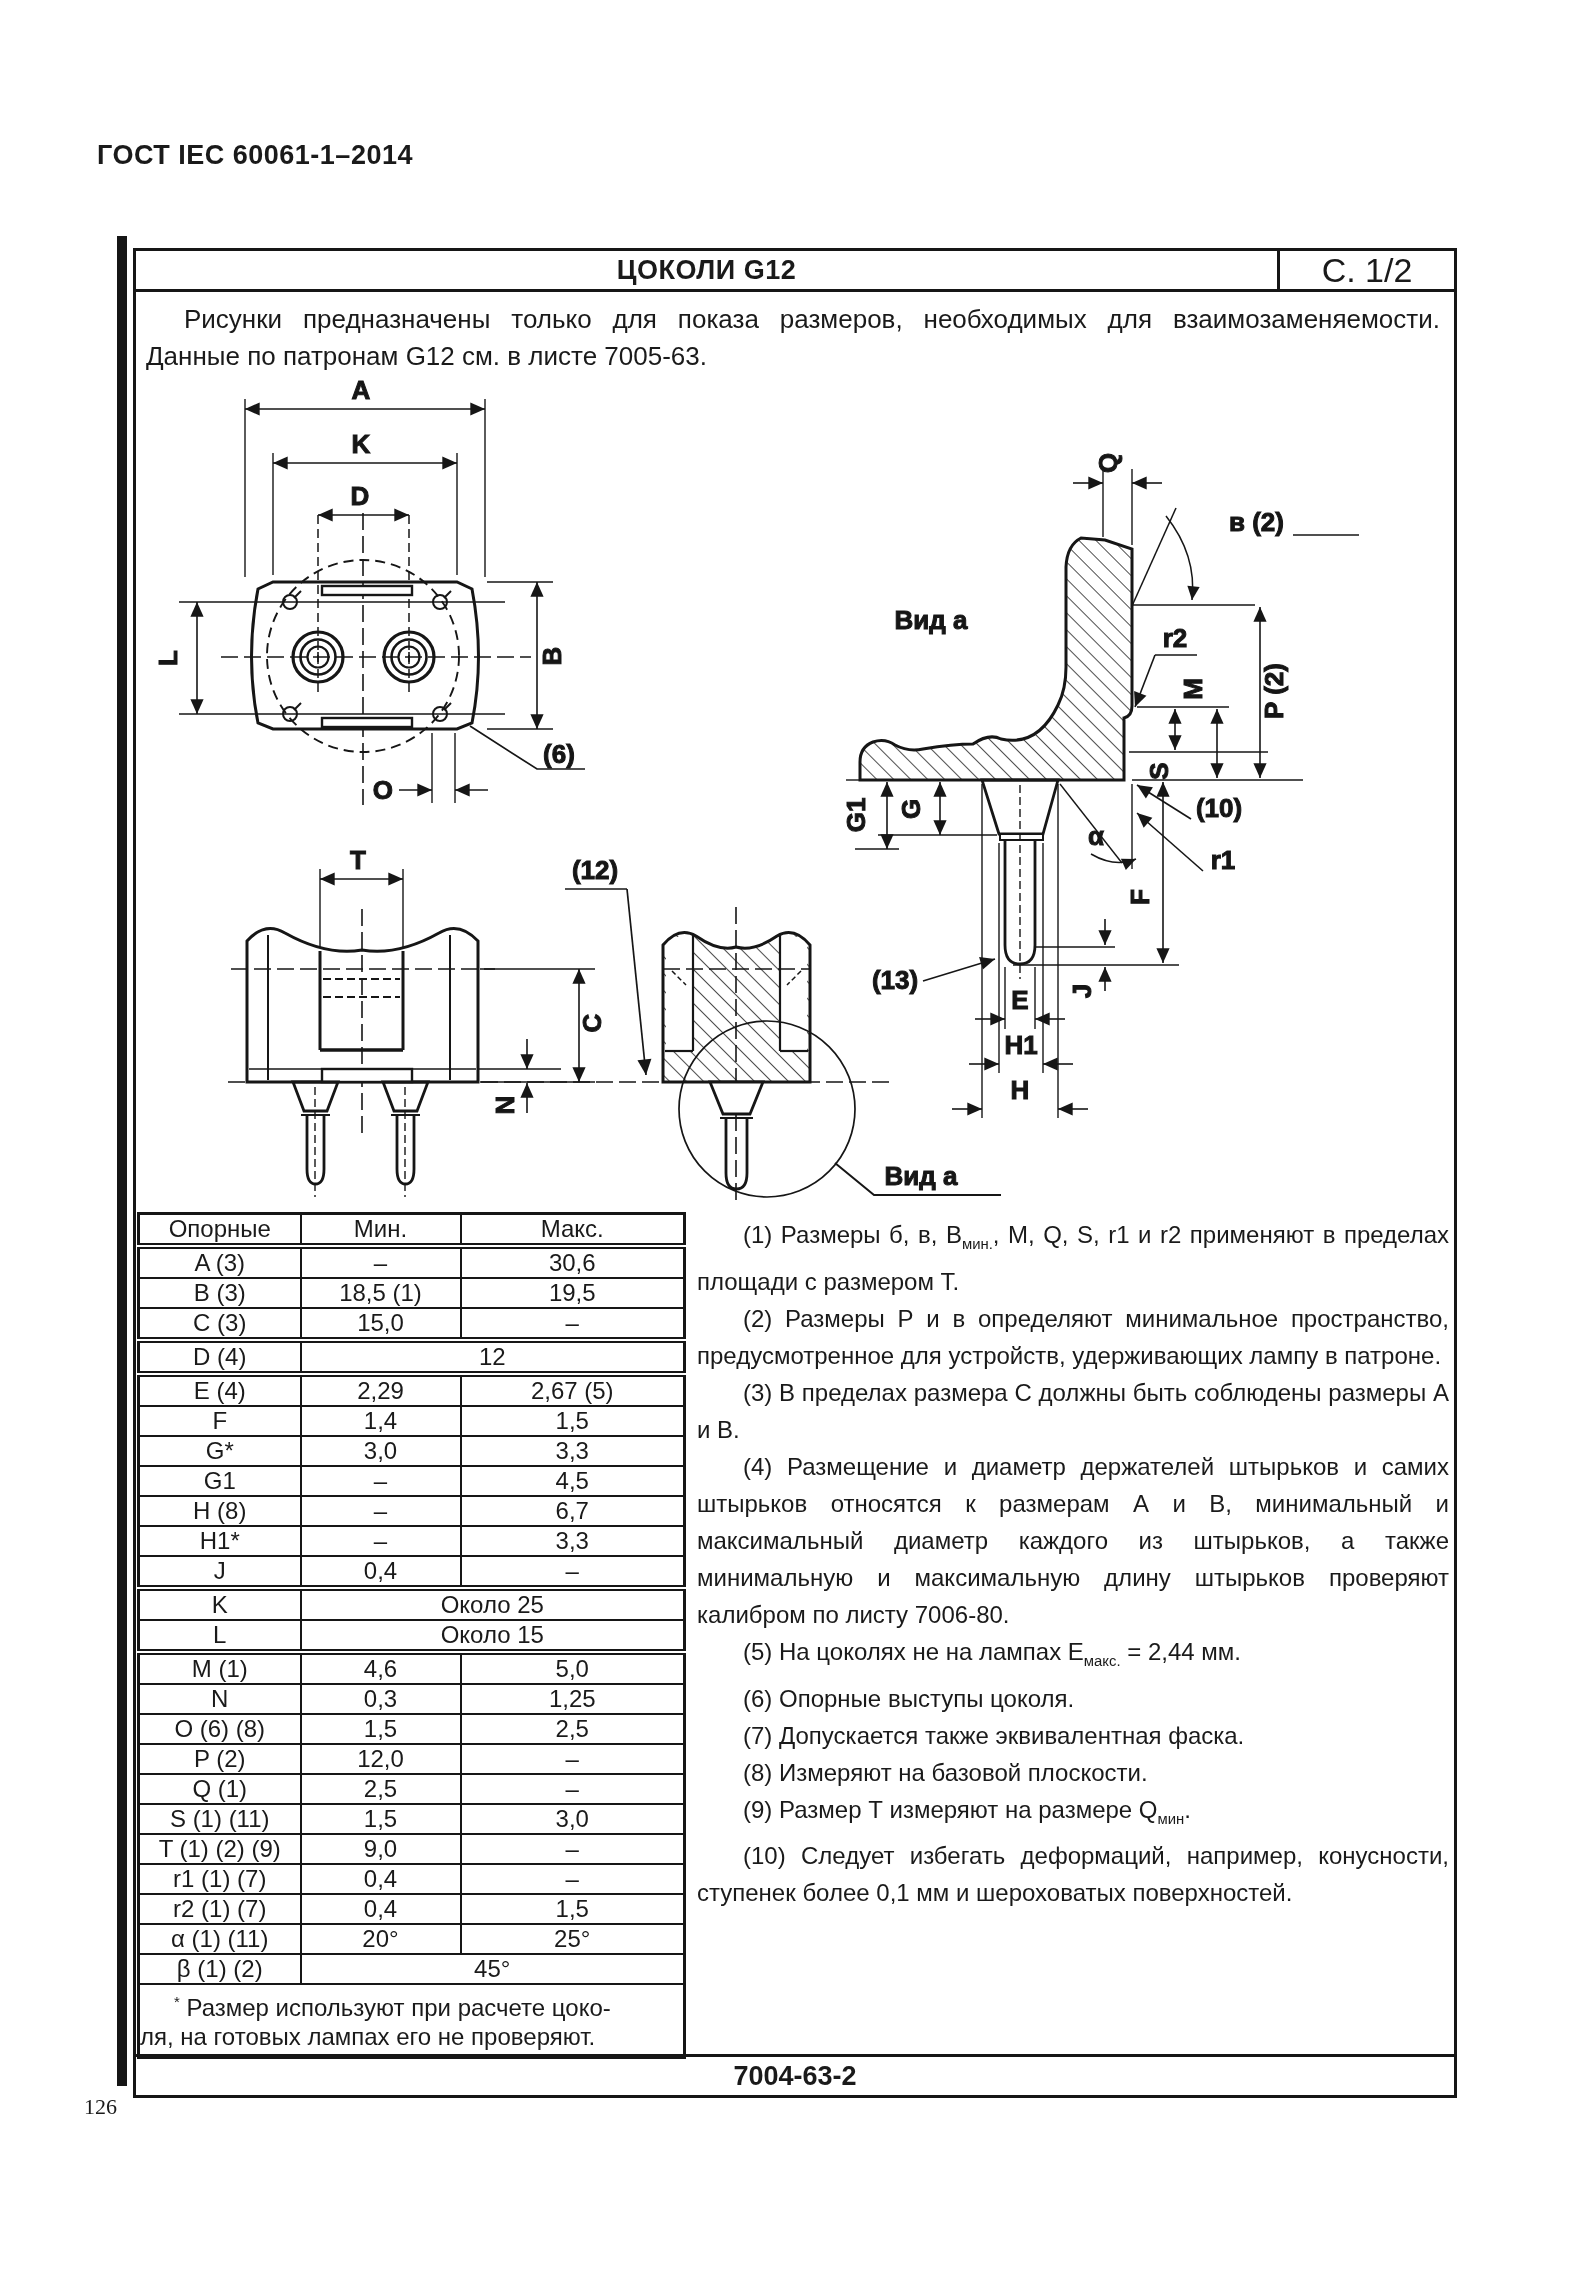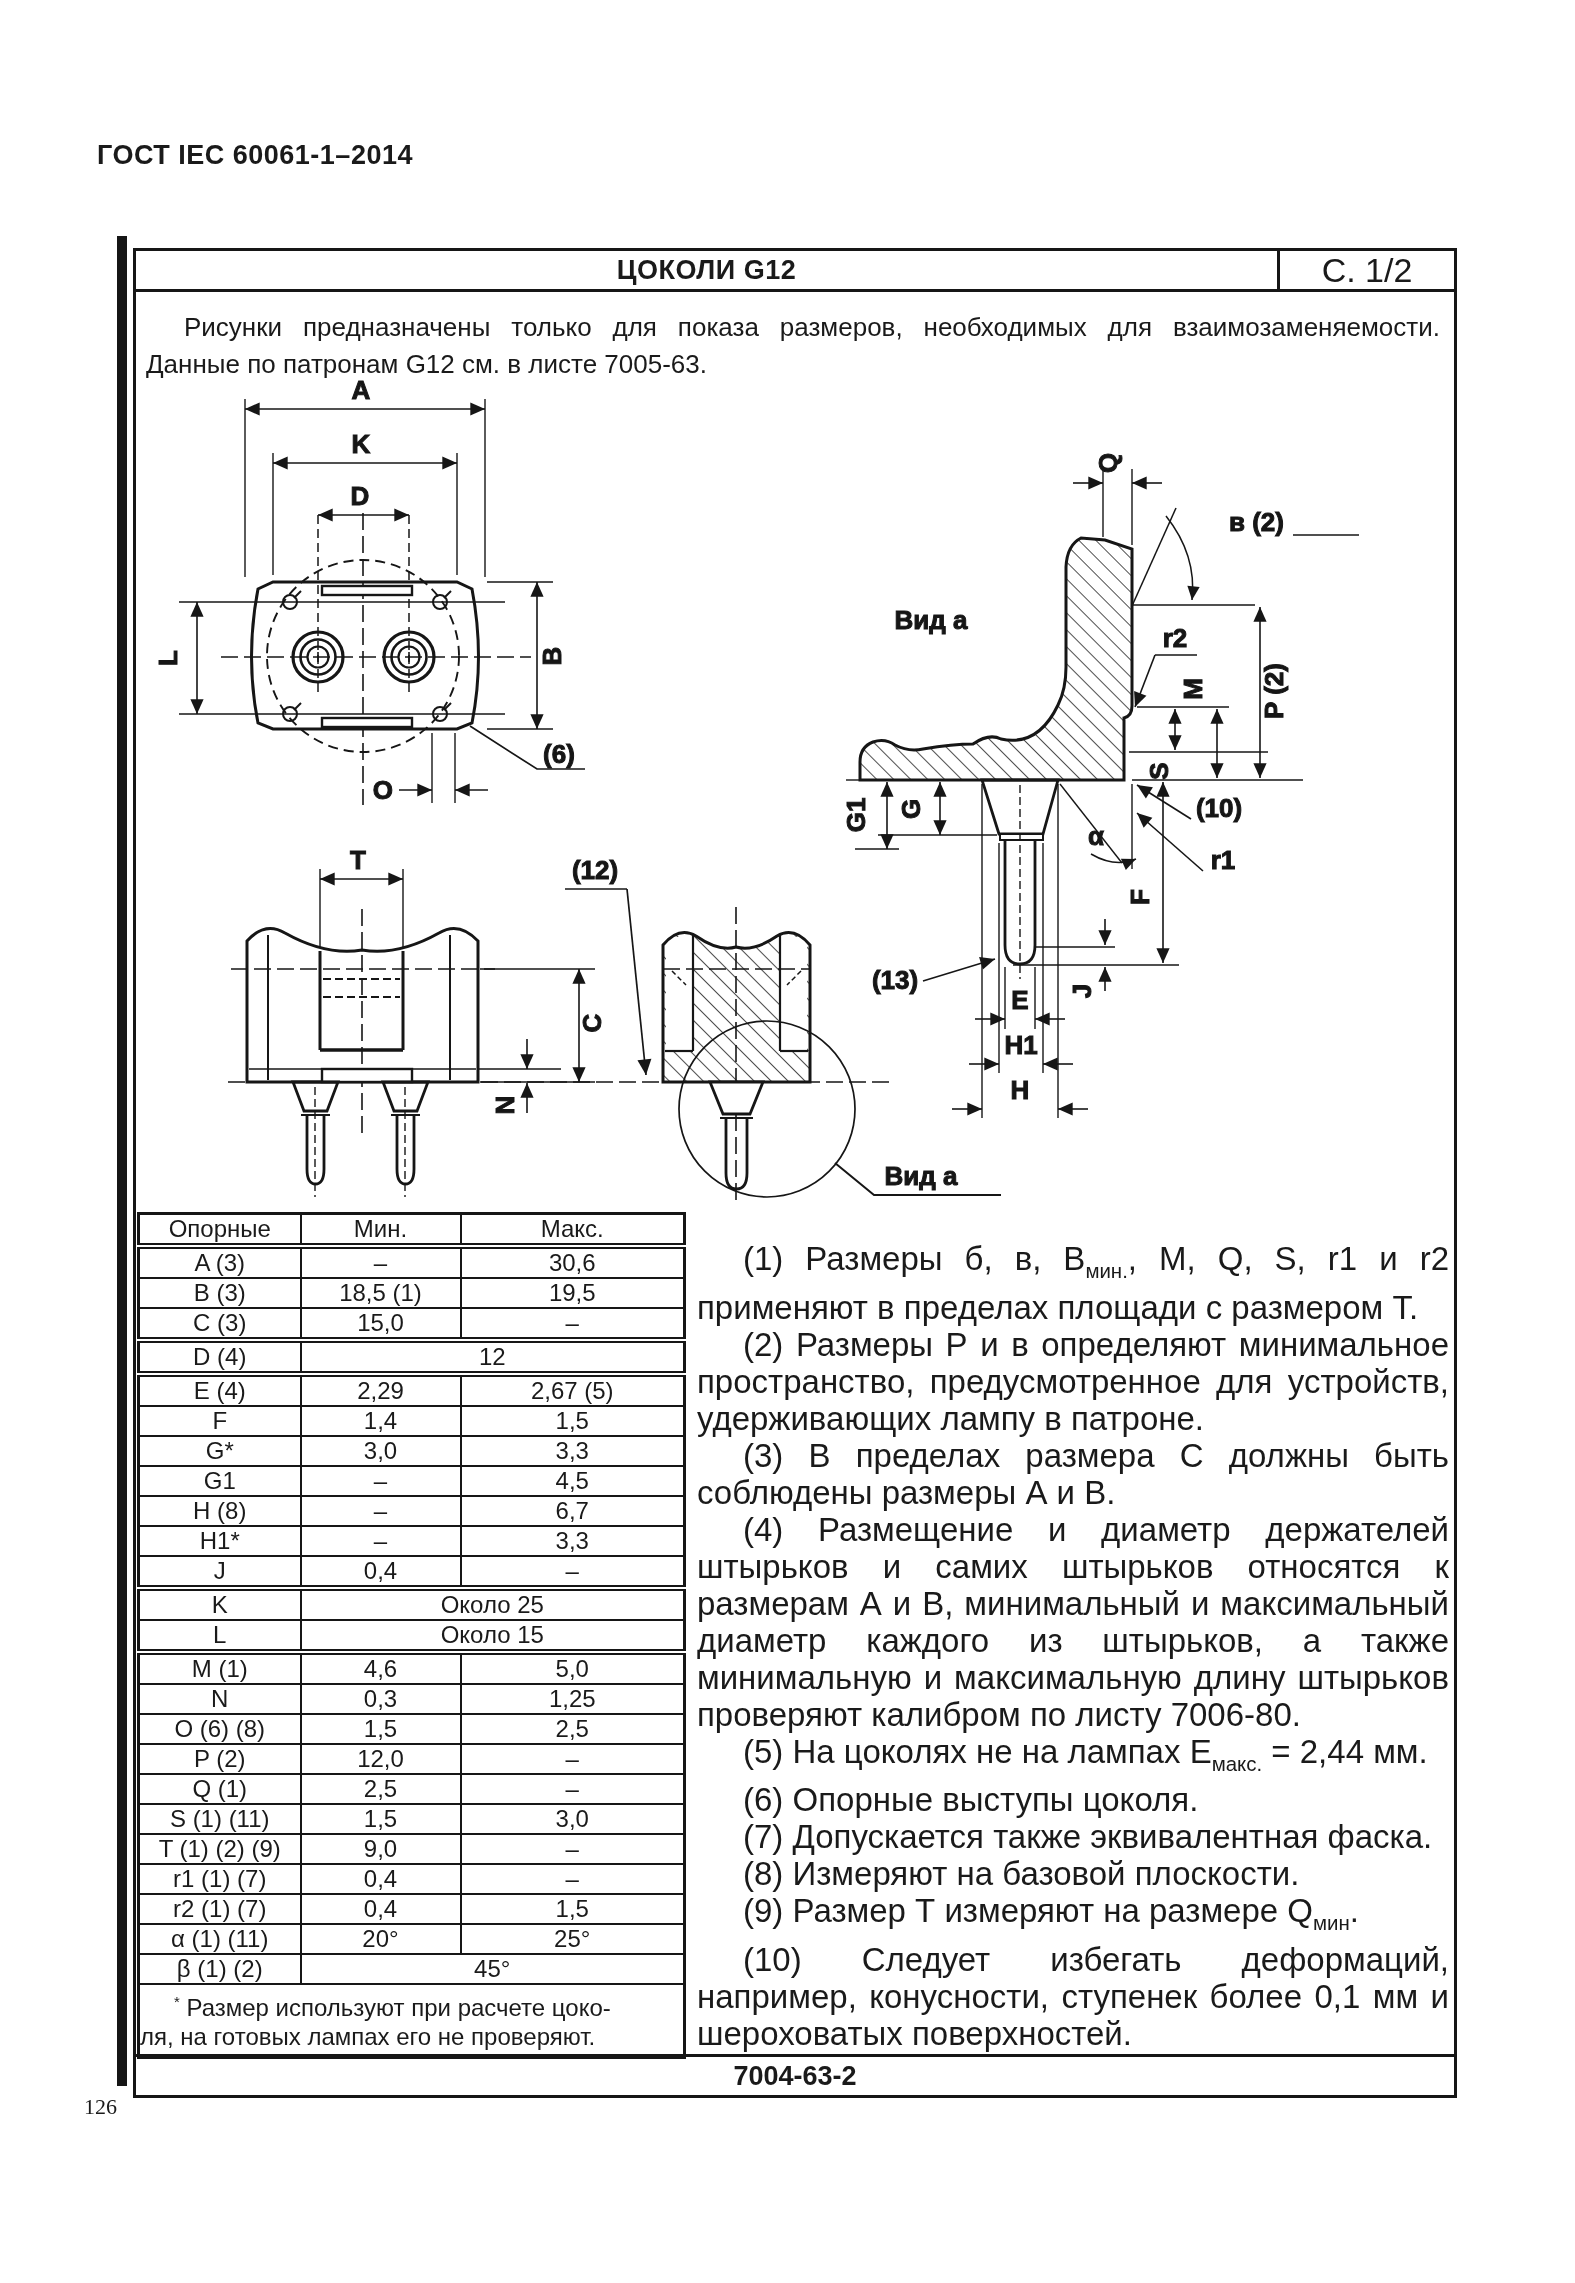--- a/index.html
+++ b/index.html
@@ -7,34 +7,34 @@
          font-family:"Liberation Sans",sans-serif; }
   .gost-header { position:absolute; left:97px; top:140px; font-size:27px; font-weight:700; letter-spacing:.5px; }
   .bind-bar { position:absolute; left:117px; top:236px; width:10px; height:1850px; background:#161616; }
   .sheet { position:absolute; left:133px; top:248px; width:1324px; height:1850px;
            border:3px solid #161616; box-sizing:border-box; background:#fff; }
   .title-row { display:flex; height:38px; border-bottom:3px solid #161616; }
   .title-main { flex:1; display:flex; align-items:center; justify-content:center;
                 font-size:27px; font-weight:700; letter-spacing:.5px; }
   .title-page { width:174px; border-left:3px solid #161616; display:flex; align-items:center;
                 justify-content:center; font-size:34px; }
-  .intro { margin:17px 14px 0 10px; font-size:26px; line-height:37px; }
+  .intro { margin:9px 14px 0 10px; font-size:26px; line-height:37px; }
   .intro .l1 { text-align:justify; text-align-last:justify; text-indent:38px; }
   svg.draw { position:absolute; left:-3px; top:6px; width:1324px; height:955px; }
   svg.draw text { font-size:26px; font-weight:700; fill:#161616; }
   .dims { position:absolute; left:1px; top:961px; width:549px; border-collapse:collapse;
           font-size:24px; border:3px solid #161616; table-layout:fixed; }
   .dims th, .dims td { border:2px solid #161616; height:28px; text-align:center;
                        font-weight:400; padding:0 2px; }
   .dims tr.dbl th, .dims tr.dbl td { border-bottom:6px double #161616; }
   .dims tr.fnote td { text-align:left; padding:3px 8px 5px 0; line-height:29px; font-size:24px; }
   .dims .fn-ind { text-indent:34px; }
   sup { font-size:.62em; }
   sub { font-size:.62em; }
-  .notes { position:absolute; left:561px; top:965px; width:752px; font-size:33px; line-height:37px;margin-top:24px; }
+  .notes { position:absolute; left:561px; top:965px; width:752px; font-size:24px; line-height:37px; }
   .notes p { margin:0; text-indent:46px; text-align:justify; }
   .sheet-foot { position:absolute; left:0; right:0; bottom:0; height:38px; border-top:3px solid #161616;
                 display:flex; align-items:center; justify-content:center; font-size:27px; font-weight:700; }
   .page-no { position:absolute; left:84px; top:2094px; font-size:22px;font-family:Liberation Serif, serif; }
 </style>
 </head>
 <body>
 
 <div>
 

